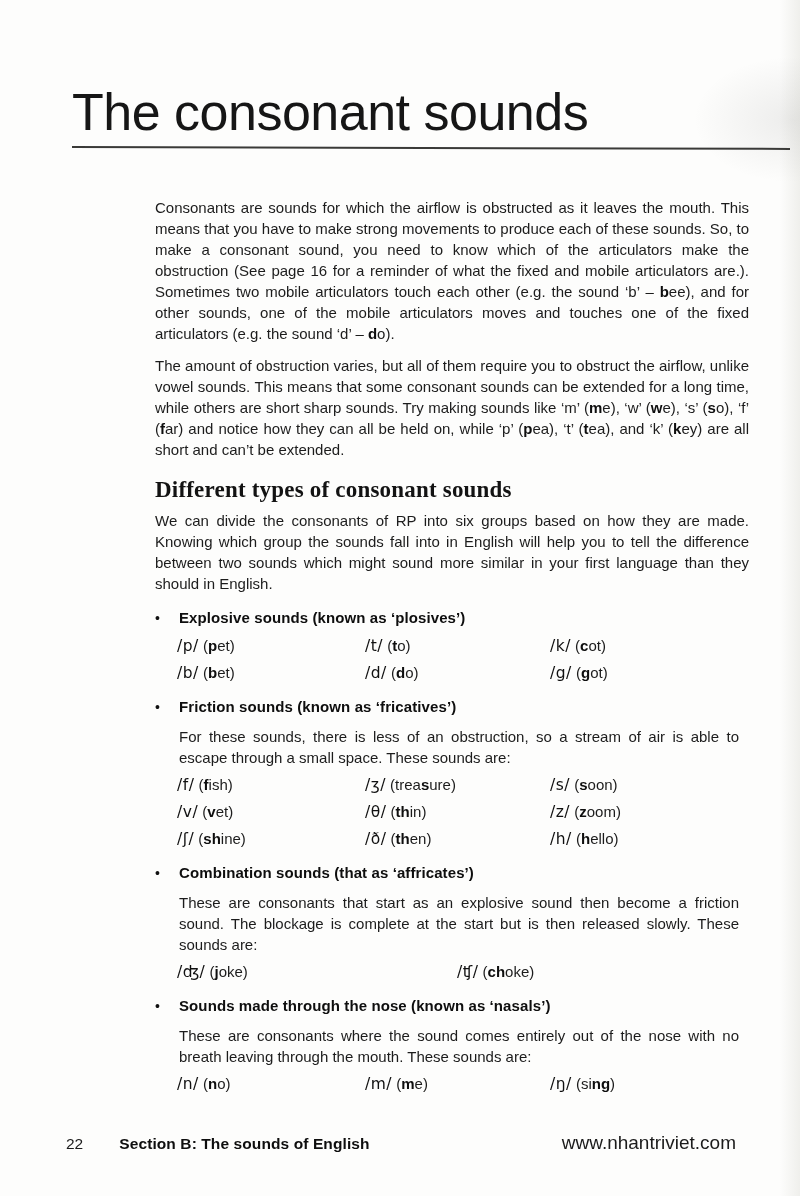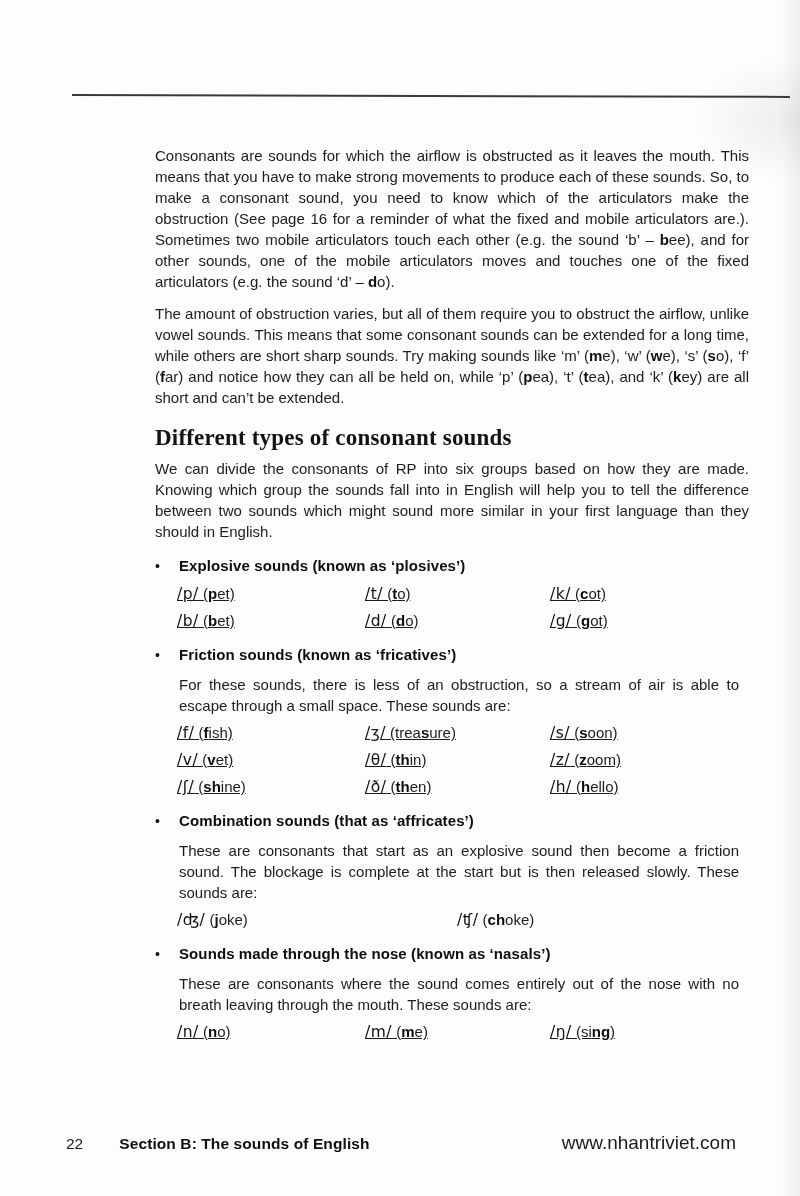--- a/index.html
+++ b/index.html
@@ -66,21 +66,21 @@
   }
   .group-title { font-size: 15px; letter-spacing: 0.1px; }
   .group-body { margin: 8px 0 0 24px; width: 560px; }
   .ph-grid {
     margin: 7px 0 0 22px;
     display: grid;
     row-gap: 7px;
     font-size: 16px;
     line-height: 20px;
   }
-  .cols3 { grid-template-columns: 188px 185px auto; text-decoration: underline; }
+  .cols3 { grid-template-columns: 188px 185px auto; }
   .cols2 { grid-template-columns: 280px auto; }
   .phoneme { white-space: nowrap; }
   .sym {
     font-family: "DejaVu Sans", sans-serif;
     font-size: 15.5px;
     letter-spacing: 0.5px;
     color: #101010;
   }
   .word { font-size: 15px; color: #1c1c1c; }
   footer.page-footer {
@@ -93,20 +93,21 @@
   .page-number { color: #1b1b1b; }
   .footer-section { margin-left: 36px; font-weight: 700; color: #0e0e0e; letter-spacing: 0.1px; }
   .footer-url { margin-left: auto; font-size: 19px; color: #1b1b1b; }
 </style>
 </head>
 <body>
 
 <div class="page">
 
   <header class="title-block">
+    <h1 class="page-title">The consonant sounds</h1>
     <div class="title-rule"></div>
   </header>
 
   <main class="content">
 
     <p class="body p1">Consonants are sounds for which the airflow is obstructed as it leaves the mouth. This means that you have to make strong movements to produce each of these sounds. So, to make a consonant sound, you need to know which of the articulators make the obstruction (See page 16 for a reminder of what the fixed and mobile articulators are.). Sometimes two mobile articulators touch each other (e.g. the sound ‘b’ – <b>b</b>ee), and for other sounds, one of the mobile articulators moves and touches one of the fixed articulators (e.g. the sound ‘d’ – <b>d</b>o).</p>
 
     <p class="body p2">The amount of obstruction varies, but all of them require you to obstruct the airflow, unlike vowel sounds. This means that some consonant sounds can be extended for a long time, while others are short sharp sounds. Try making sounds like ‘m’ (<b>m</b>e), ‘w’ (<b>w</b>e), ‘s’ (<b>s</b>o), ‘f’ (<b>f</b>ar) and notice how they can all be held on, while ‘p’ (<b>p</b>ea), ‘t’ (<b>t</b>ea), and ‘k’ (<b>k</b>ey) are all short and can’t be extended.</p>
 
     <h2 class="types-heading">Different types of consonant sounds</h2>

